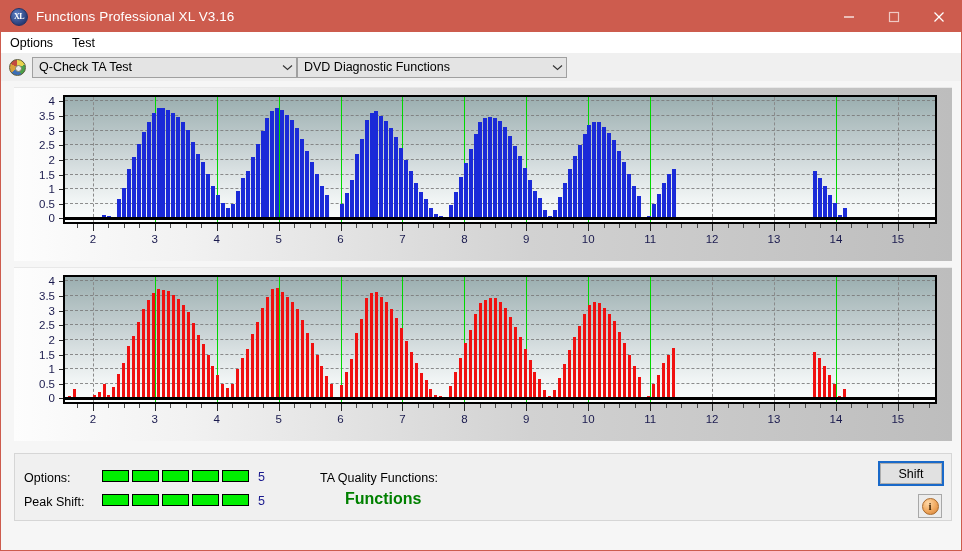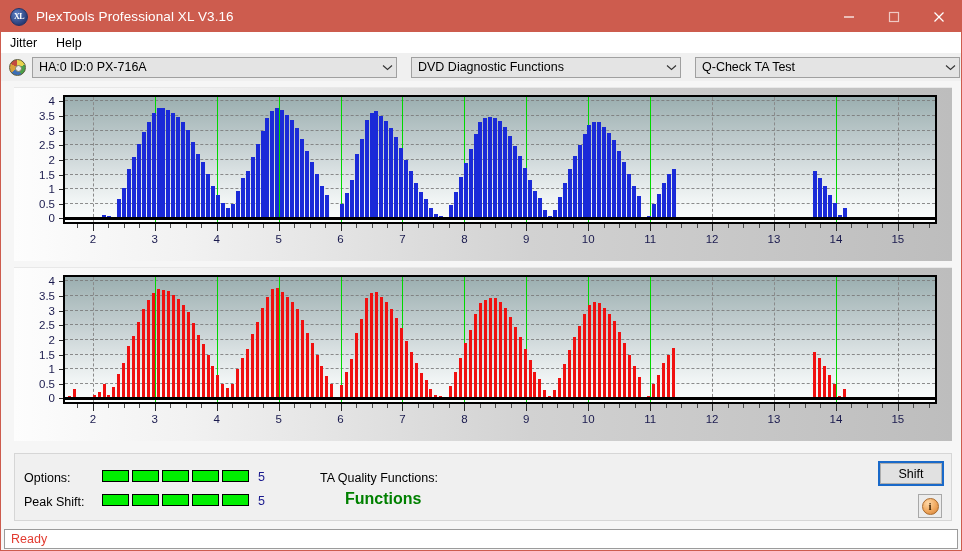--- a/index.html
+++ b/index.html
@@ -223,21 +223,21 @@
   }
   #status-text { font-size: 12.5px; color: #e23b30; }
 </style>
 </head>
 <body>
 
 <div id="app">
 
   <div class="titlebar">
     <div class="title-icon">XL</div>
-    <div class="title-text">PlexTools Professional XL V3.16</div>
+    <div class="title-text">Functions Professional XL V3.16</div>
     <div class="win-buttons">
       <div class="win-btn">
         <svg width="12" height="12" viewBox="0 0 12 12">
             <line x1="1" y1="6" x2="11" y2="6" stroke="#fff" stroke-width="1.2"></line>
           </svg>
       </div>
       <div class="win-btn">
         <svg width="12" height="12" viewBox="0 0 12 12">
             <rect x="1.5" y="1.5" width="9" height="9" fill="none" stroke="#f0c9c4" stroke-width="1.2"></rect>
           </svg>
@@ -245,44 +245,36 @@
       <div class="win-btn">
         <svg width="12" height="12" viewBox="0 0 12 12">
             <line x1="1.5" y1="1.5" x2="10.5" y2="10.5" stroke="#fff" stroke-width="1.3"></line>
             <line x1="10.5" y1="1.5" x2="1.5" y2="10.5" stroke="#fff" stroke-width="1.3"></line>
           </svg>
       </div>
     </div>
   </div>
 
   <div class="menubar">
-    <div class="menu-item">Jitter</div>
-    <div class="menu-item">Help</div>
+    <div class="menu-item">Options</div>
+    <div class="menu-item">Test</div>
   </div>
 
   <div class="combo-row">
     <div class="drive-icon"></div>
-    <div class="combo" id="combo-drive">
-      <span class="cv">HA:0 ID:0  PX-716A</span>
+    <div class="combo" id="combo-test">
+      <span class="cv">Q-Check TA Test</span>
       <span class="arrow">
         <svg width="11" height="7" viewBox="0 0 11 7">
             <polyline points="1,1.5 5.5,5.5 10,1.5" fill="none" stroke="#333" stroke-width="1.1"></polyline>
           </svg>
       </span>
     </div>
     <div class="combo" id="combo-func">
       <span class="cv">DVD Diagnostic Functions</span>
-      <span class="arrow">
-        <svg width="11" height="7" viewBox="0 0 11 7">
-            <polyline points="1,1.5 5.5,5.5 10,1.5" fill="none" stroke="#333" stroke-width="1.1"></polyline>
-          </svg>
-      </span>
-    </div>
-    <div class="combo" id="combo-test">
-      <span class="cv">Q-Check TA Test</span>
       <span class="arrow">
         <svg width="11" height="7" viewBox="0 0 11 7">
             <polyline points="1,1.5 5.5,5.5 10,1.5" fill="none" stroke="#333" stroke-width="1.1"></polyline>
           </svg>
       </span>
     </div>
   </div>
 
   <div class="chart-panel" id="chart-top">
     <div class="ylabels">
@@ -823,17 +815,14 @@
 
     <div class="lbl" id="taq-label">TA Quality Functions:</div>
     <div class="lbl" id="taq-value">Functions</div>
 
     <div id="start-button">Shift</div>
     <div id="info-button">
       <div class="info-circle">i</div>
     </div>
   </div>
 
-  <div class="statusbar">
-    <span id="status-text">Ready</span>
-  </div>
 
 </div>
 
 </body></html>

